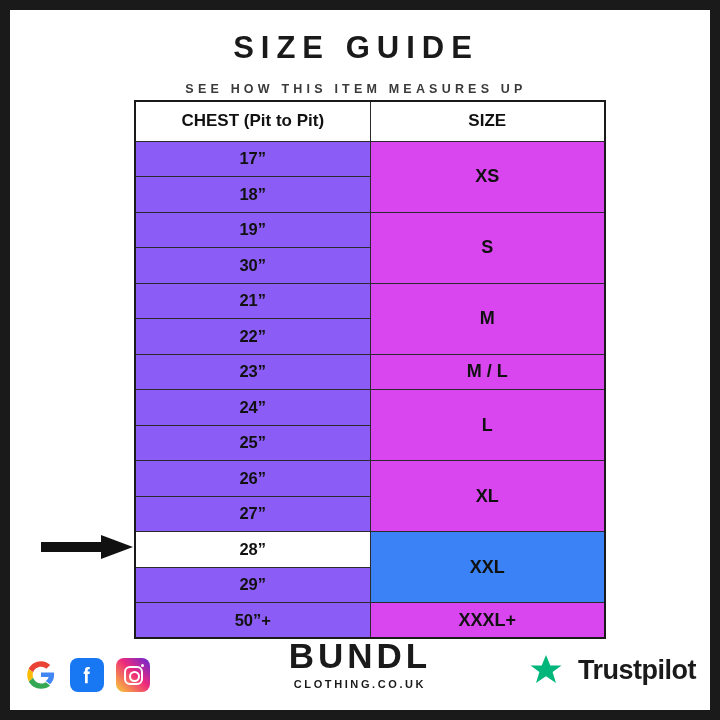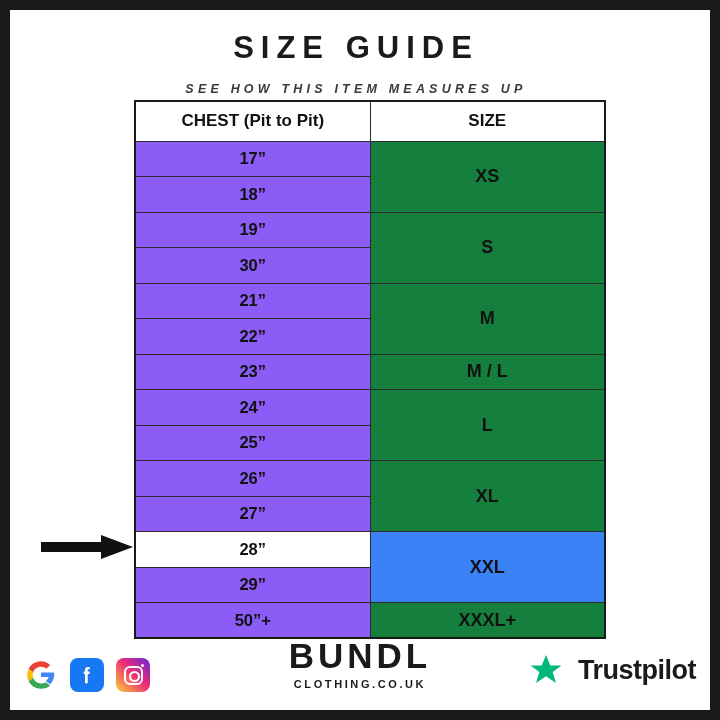--- a/index.html
+++ b/index.html
@@ -29,21 +29,20 @@
     color: #1a1a1a;
     margin-top: 8px;
   }
   .subtitle {
     text-align: center;
     font-size: 12.5px;
     font-weight: bold;
     letter-spacing: 4.2px;
     color: #3a3a3a;
     margin-top: 16px;
-    font-style: italic;
   }
 
   .table-wrap {
     position: absolute;
     left: 124px;
     top: 90px;
     width: 428px;
     border-radius: 27px;
   }
   table.size-table {
@@ -69,21 +68,21 @@
     width: 196px;
     height: 35.5px;
     font-size: 16.5px;
     font-weight: bold;
     background: #8b5cf6;
   }
   .chest-cell.white { background: #ffffff; }
   .size-cell {
     font-size: 18px;
     font-weight: bold;
-    background: #15803d;
+    background: #d946ef;
   }
   .size-cell.white { background: #3b82f6; }
 
   .arrow {
     position: absolute;
     left: 31px;
     top: 524px;
     width: 92px;
     height: 26px;
   }

